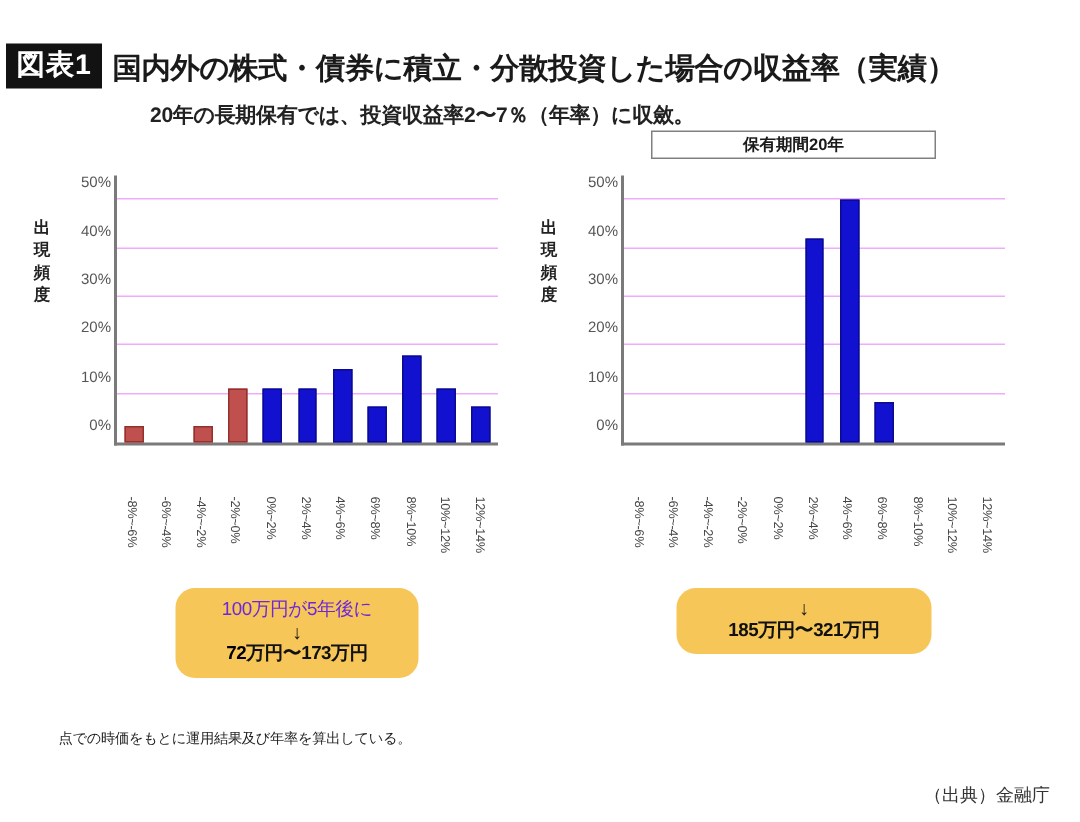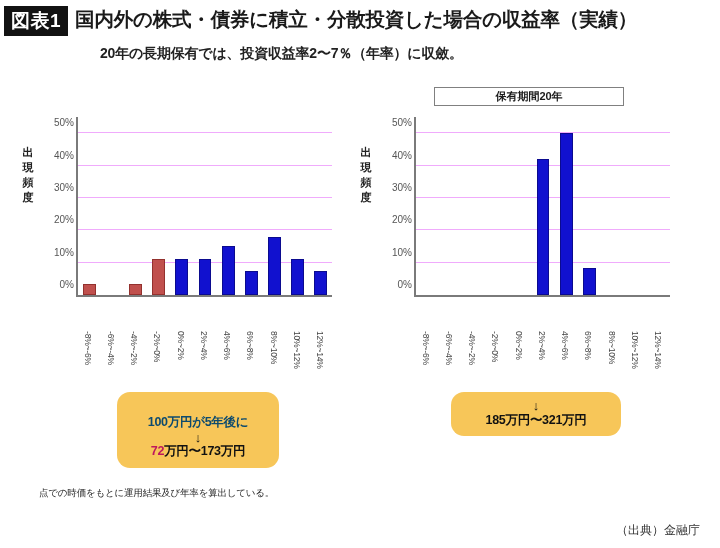--- a/index.html
+++ b/index.html
@@ -17,22 +17,23 @@
   }
 
   
   #header {
     position: absolute;
     left: 0; top: 6px;
     width: 720px;
   }
   #title-row {
     display: flex;
-    align-items: flex-start;
+    align-items: flex-end;
     padding-left: 4px;
+    margin-top: 23px;
   }
   #fig-badge {
     background: #121212;
     color: #ffffff;
     font-weight: bold;
     font-size: 19px;
     line-height: 1;
     padding: 5px 7px 6px 7px;
     letter-spacing: 0.5px;
     white-space: nowrap;
@@ -185,40 +186,39 @@
     background: #f7c659;
     border-radius: 13px;
     padding: 7px 4px 8px 4px;
     text-align: center;
     box-sizing: border-box;
   }
   #callout-left  { left: 117px; }
   #callout-right { left: 451px; width: 170px; }
   .callout-line1 {
     font-size: 12.5px;
-    font-weight: bold;
-    color: #0c4a6e;
+    font-weight: normal;
+    color: #6d28d9;
     line-height: 1.25;
     letter-spacing: -0.3px;
-    margin-top: 16px;
   }
   .callout-arrow {
     font-size: 13px;
     font-weight: bold;
     line-height: 1.05;
     color: #111;
   }
   .callout-line2 {
     font-size: 12.5px;
     font-weight: bold;
     color: #111;
     line-height: 1.25;
     letter-spacing: -0.3px;
   }
-  .hl-red { color: #be185d; }
+  .hl-red { color: #000000; }
 
   
   #note {
     position: absolute;
     left: 26px;
     top: 486px;
     width: 660px;
     font-size: 9.5px;
     line-height: 1.55;
     color: #1e1e1e;

